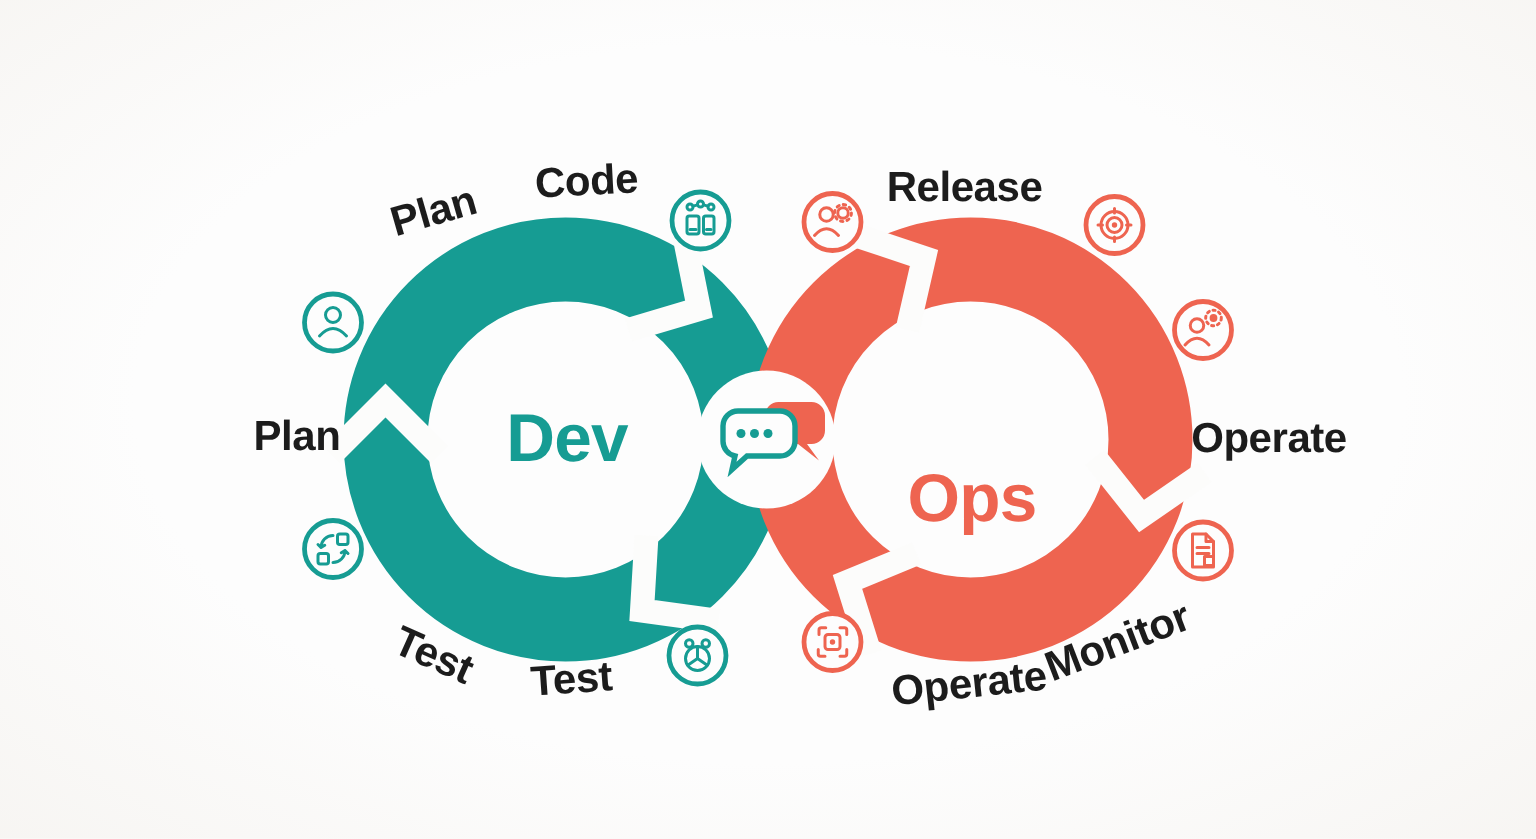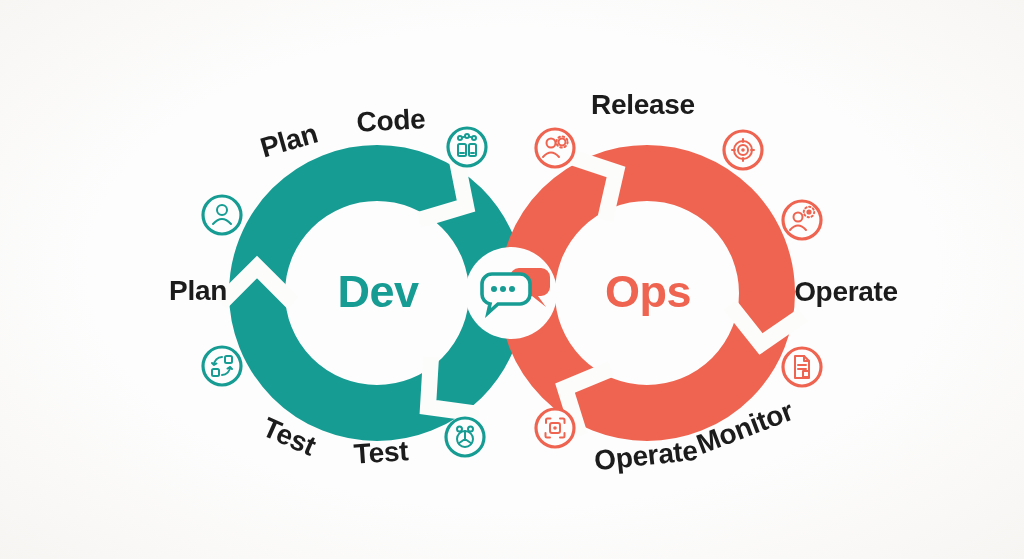--- a/index.html
+++ b/index.html
@@ -23,21 +23,21 @@
   .label{
     position:absolute;font-weight:700;font-size:28px;letter-spacing:-0.3px;
     color:var(--label,#1c1c1c);white-space:nowrap;
     transform:translate(-50%,-50%) rotate(var(--rot,0deg));
   }
   .loop-name{
     position:absolute;font-weight:700;font-size:45px;letter-spacing:-0.5px;
     transform:translate(-50%,-50%);white-space:nowrap;
   }
   .dev-name{color:var(--dev,#169c93);}
-  .ops-name{color:var(--ops,#ee6450);}
+  .ops-name{color:var(--ops,#ee6450);margin-top:40px;}
   .icon{position:absolute;width:44px;height:44px;}
   .icon.dev{color:var(--dev,#169c93);}
   .icon.ops{color:var(--ops,#ee6450);}
   .icon .ring{fill:#fdfdfd;stroke:currentColor;stroke-width:3.2;}
   .icon .g{fill:none;stroke:currentColor;stroke-width:2;stroke-linecap:round;stroke-linejoin:round;}
   .icon .gf{fill:currentColor;stroke:none;}
 </style>
 </head>
 <body>
 
@@ -66,21 +66,21 @@
       <circle class="dot" cx="503" cy="289" r="3"></circle>
       <circle class="dot" cx="512" cy="289" r="3"></circle>
     </g>
   </svg>
 
   <div class="label" style="left:289px;top:141px;--rot:-16deg">Plan</div>
   <div class="label" style="left:391px;top:121px;--rot:-3deg">Code</div>
   <div class="label" style="left:198px;top:291px">Plan</div>
   <div class="label" style="left:289px;top:437px;--rot:24deg">Test</div>
   <div class="label" style="left:381px;top:453px;--rot:-4deg">Test</div>
-  <div class="label" style="left:643px;top:105px">Release</div>
+  <div class="label" style="left:643px;top:125px">Release</div>
   <div class="label" style="left:846px;top:292px">Operate</div>
   <div class="label" style="left:745px;top:428px;--rot:-21deg">Monitor</div>
   <div class="label" style="left:646px;top:456px;--rot:-6deg">Operate</div>
 
   <div class="loop-name dev-name" style="left:378px;top:292px">Dev</div>
   <div class="loop-name ops-name" style="left:648px;top:292px">Ops</div>
 
   <svg class="icon dev" style="left:200px;top:193px" viewBox="0 0 44 44">
     <circle class="ring" cx="22" cy="22" r="19"></circle>
     <circle class="g" cx="22" cy="17" r="5"></circle>

